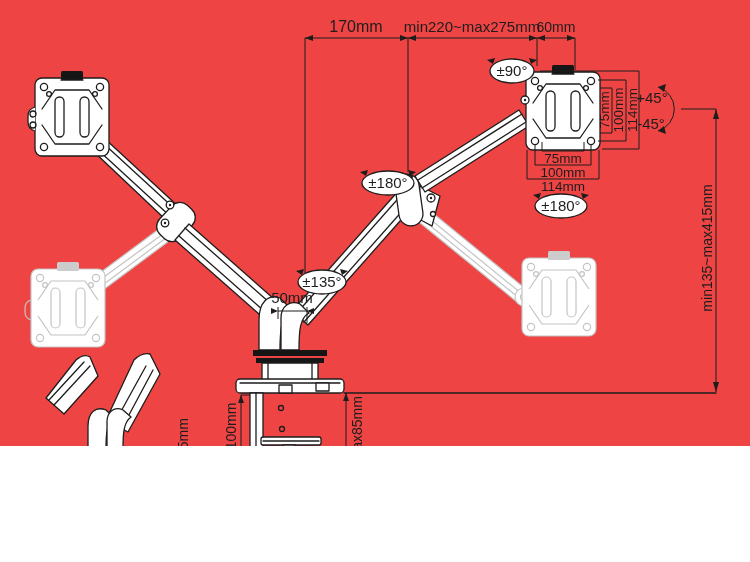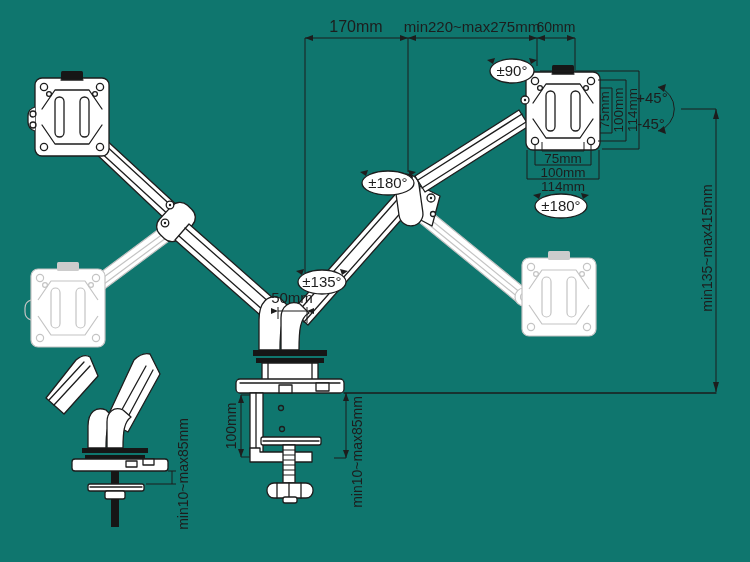--- a/index.html
+++ b/index.html
@@ -1,16 +1,16 @@
 <!DOCTYPE html>
 <html><head>
 <meta charset="utf-8">
 <style>
   html,body{margin:0;padding:0;background:#fff;}
-  .stage{width:750px;height:562px;background:#0f766e;position:relative;overflow:hidden;}
+  .stage{width:750px;height:446px;background:#ef4444;position:relative;overflow:hidden;}
   svg{display:block;}
   text{font-family:"Liberation Sans","DejaVu Sans",sans-serif;fill:#1d1d1d;}
   .ln{stroke:#1d1d1d;stroke-width:1.3;fill:none;stroke-linecap:round;stroke-linejoin:round;}
   .lnw{stroke:#1d1d1d;stroke-width:1.3;fill:#ffffff;stroke-linejoin:round;}
   .dim{stroke:#1d1d1d;stroke-width:1;fill:none;stroke-linecap:butt;}
   .blk{fill:#161616;stroke:none;}
   .ghost{stroke:#c4c4c4;stroke-width:1.2;fill:none;stroke-linejoin:round;}
   .ghostw{stroke:#c4c4c4;stroke-width:1.2;fill:#ffffff;stroke-linejoin:round;}
   .ghostf{fill:#cccccc;stroke:none;}
   .arrow{fill:#1d1d1d;stroke:none;}

